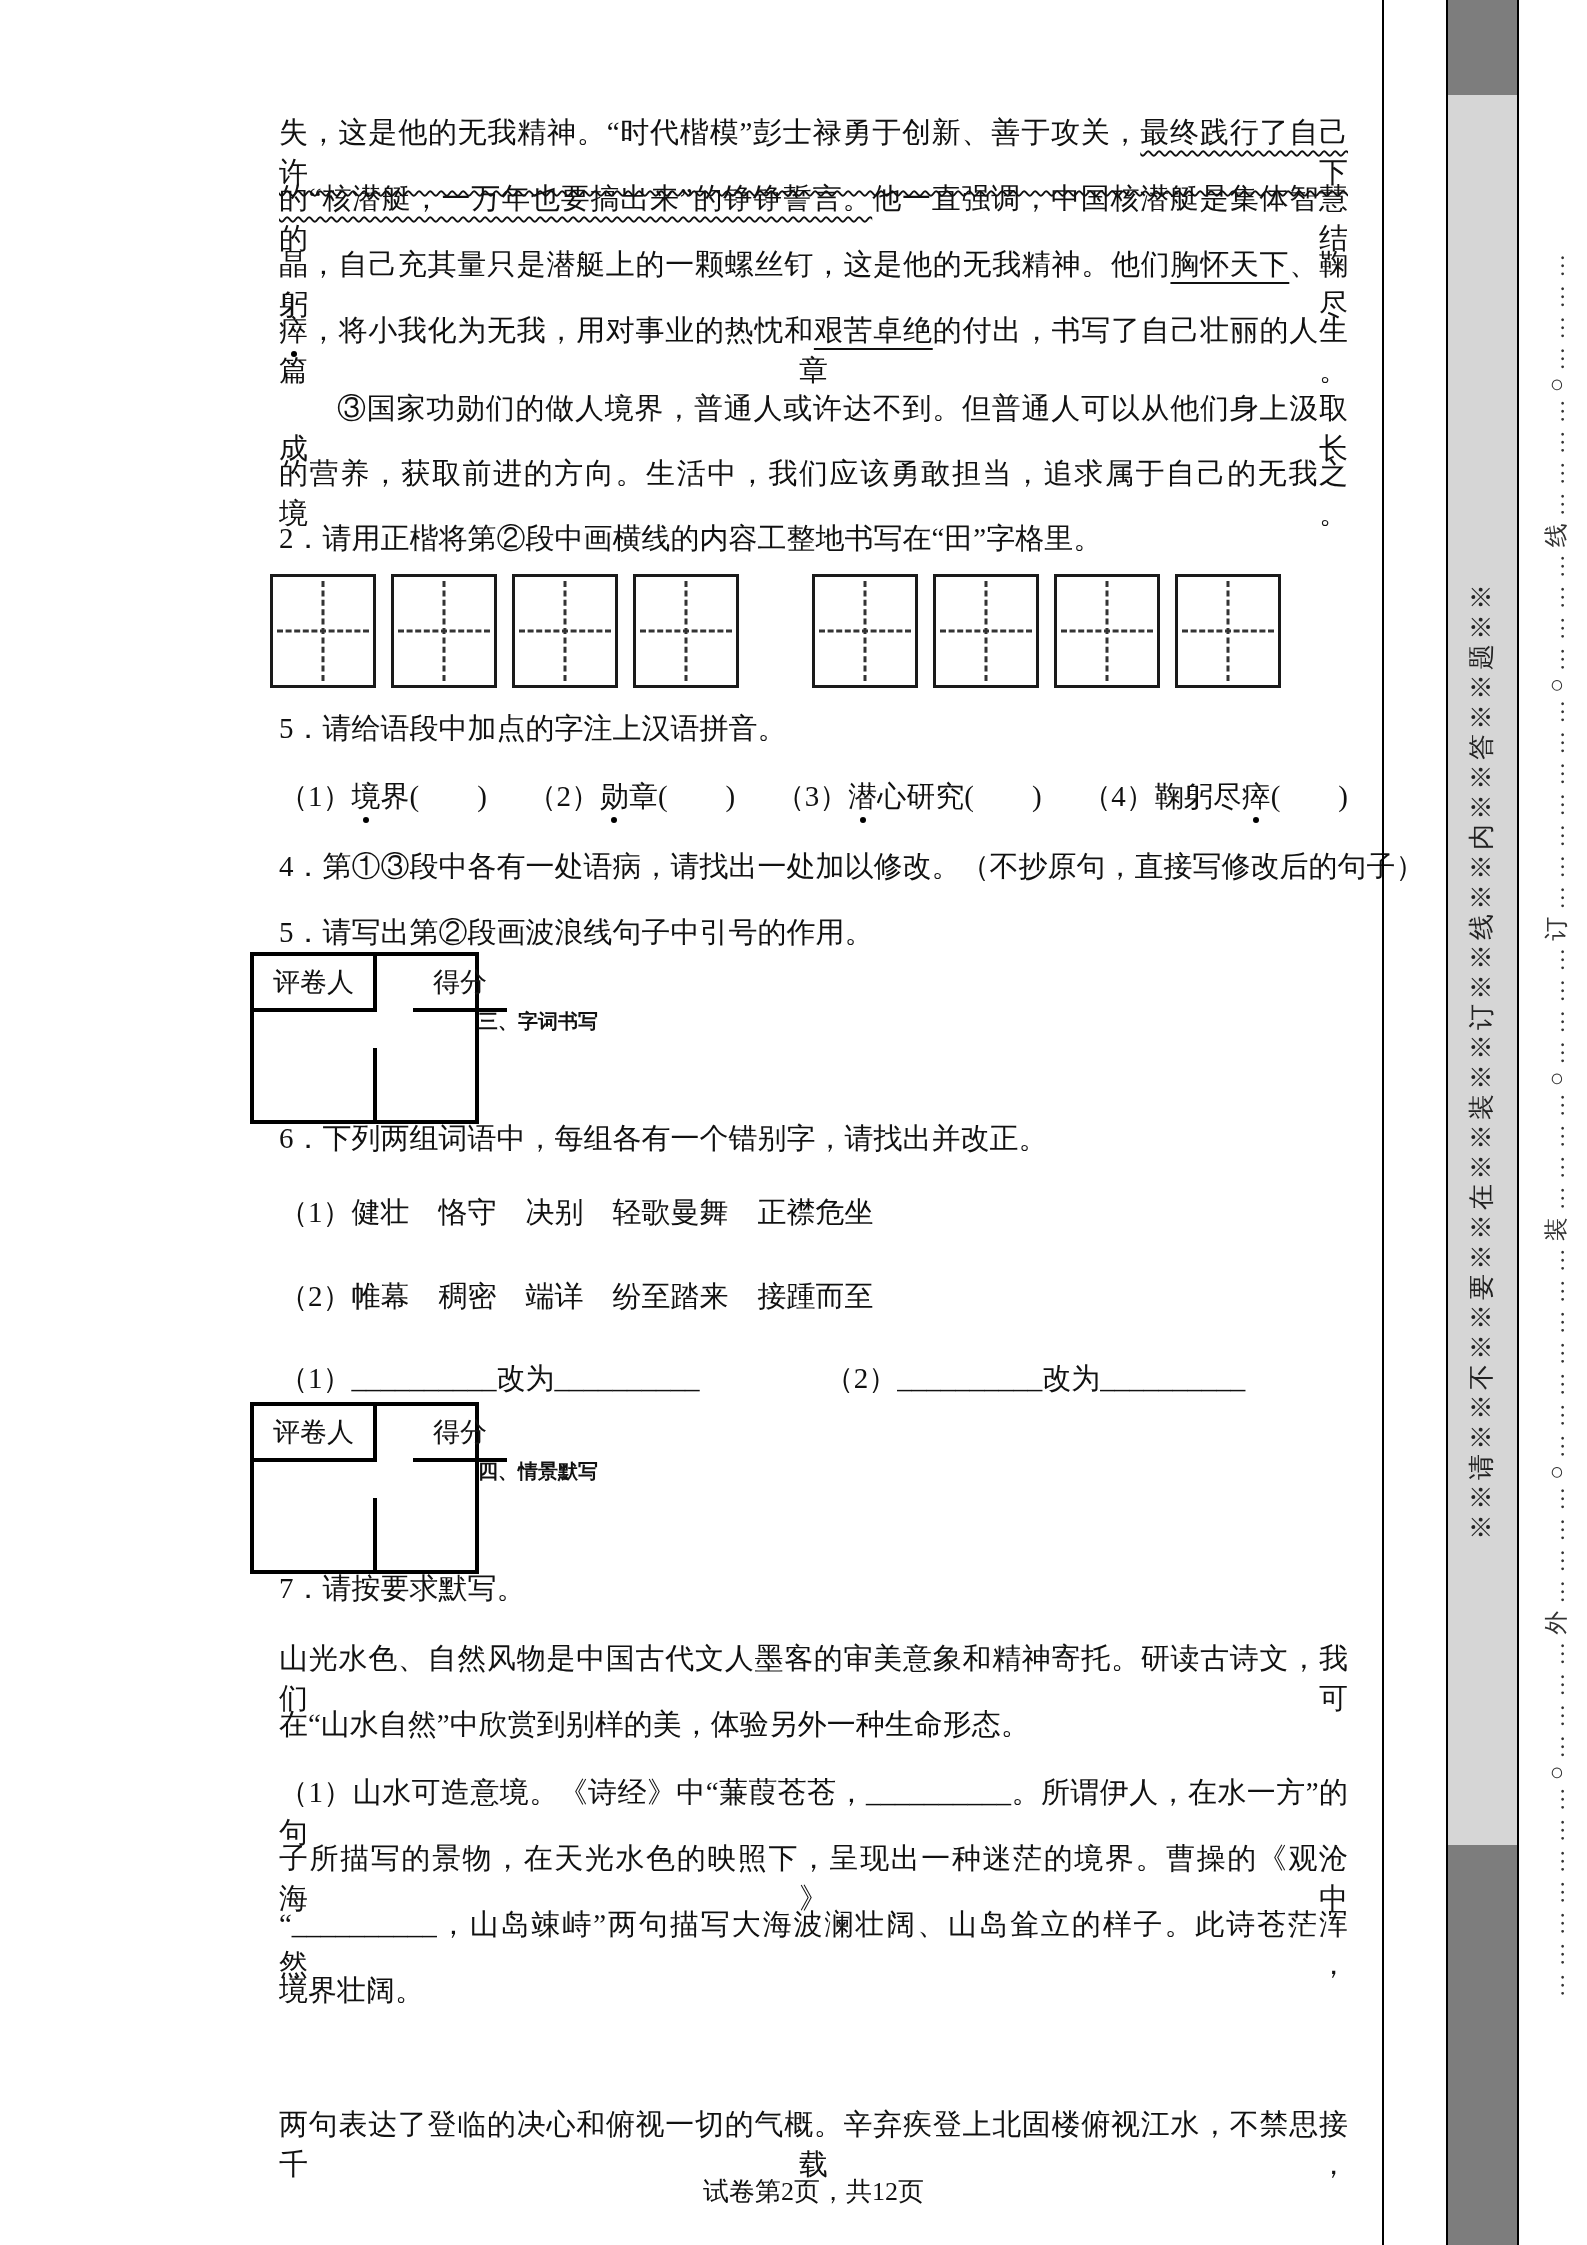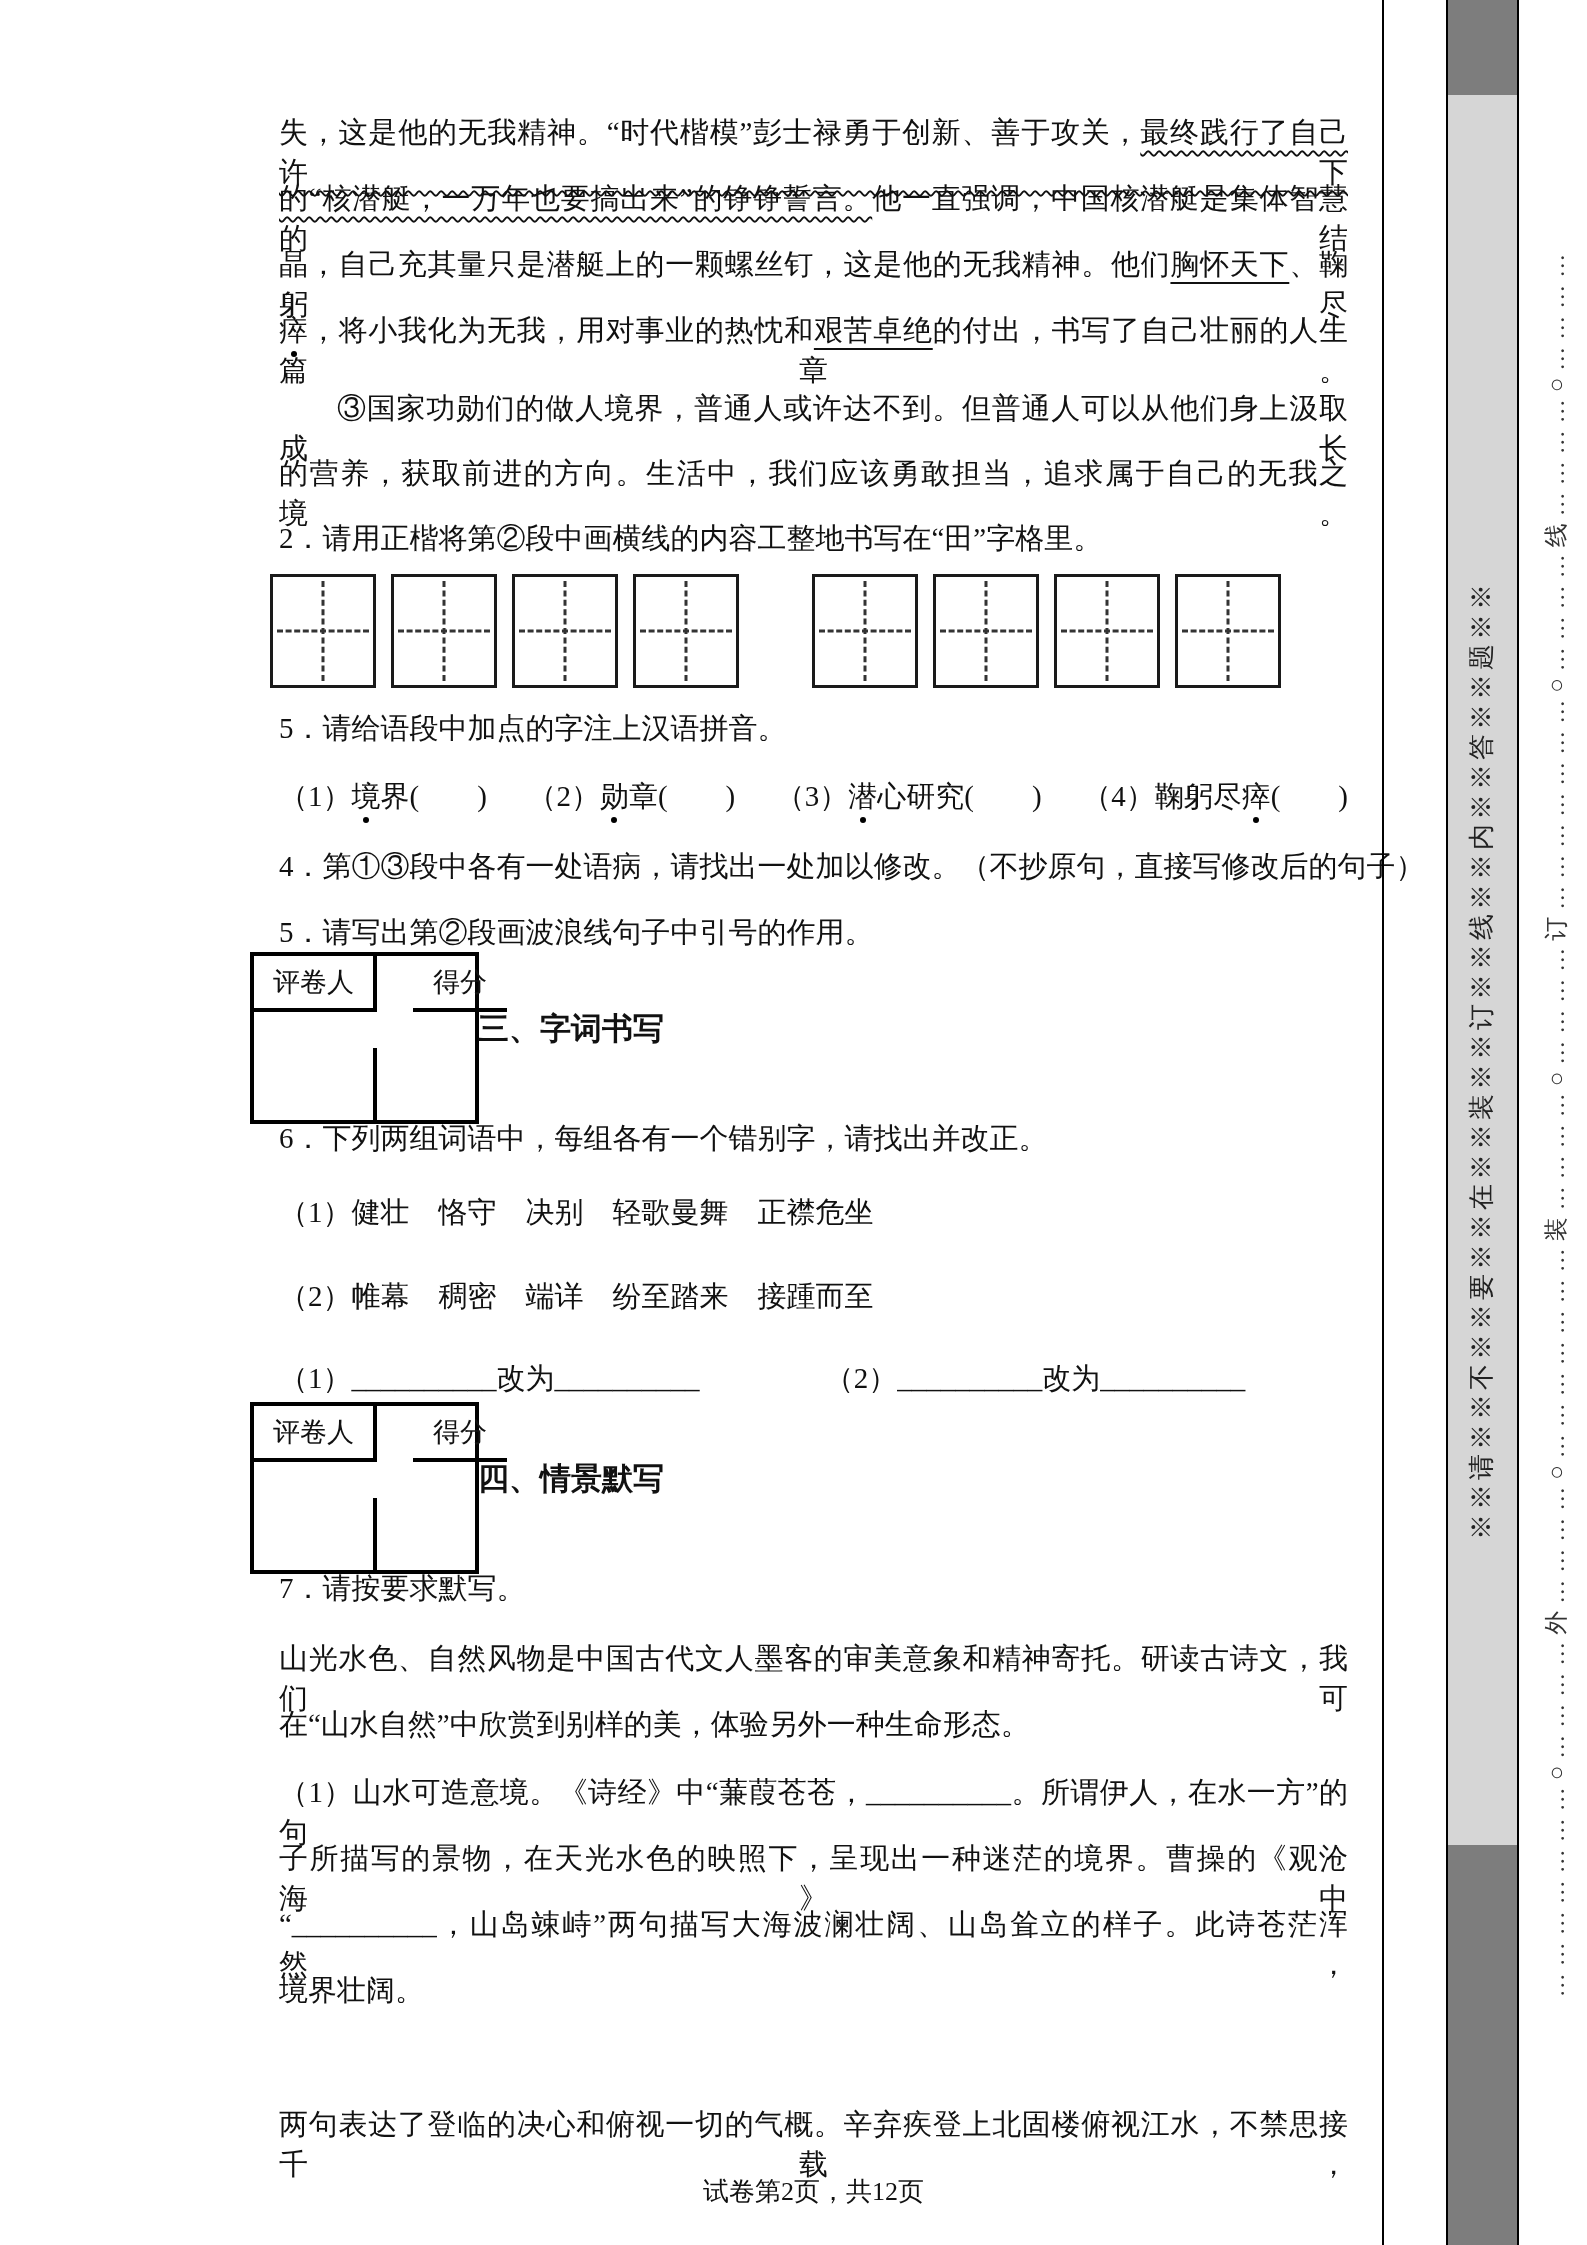--- a/index.html
+++ b/index.html
@@ -36,21 +36,21 @@
   .t1{left:270px}.t2{left:391px}.t3{left:512px}.t4{left:633px}
   .t5{left:812px}.t6{left:933px}.t7{left:1054px}.t8{left:1175px}
   
   .score-table{position:absolute;left:250px;width:221px;border:4px solid #000;display:grid;
                grid-template-columns:123px 94px;grid-template-rows:56px 72px;background:#fff;gap:36px;}
   .score-table .c1{border-right:4px solid #000;border-bottom:4px solid #000;}
   .score-table .c2{border-bottom:4px solid #000;}
   .score-table .c3{border-right:4px solid #000;}
   .score-table div{display:flex;align-items:center;justify-content:center;font-size:27px;}
   .st1{top:952px}.st2{top:1402px}
-  .sec-title{position:absolute;left:478px;font-size:31px;font-weight:bold;
+  .sec-title{position:absolute;left:478px;font-size:20px;font-weight:bold;
              font-family:"Liberation Sans","DejaVu Sans",sans-serif;white-space:nowrap;}
   .sec3{top:1008px}.sec4{top:1458px}
   
   .divider{position:absolute;left:1382px;top:0;width:2px;height:2245px;background:#000;}
   .strip{position:absolute;left:1446px;top:0;width:69px;height:2245px;background:#d6d6d6;
          border-left:2px solid #000;border-right:2px solid #000;}
   .strip .dark-top{position:absolute;top:0;left:0;right:0;height:95px;background:#7d7d7d;}
   .strip .dark-bottom{position:absolute;bottom:0;left:0;right:0;height:400px;background:#7d7d7d;}
   .vtext{position:absolute;white-space:nowrap;text-align:center;}
   .binding-text{left:982px;top:1035px;width:1000px;height:50px;line-height:50px;

